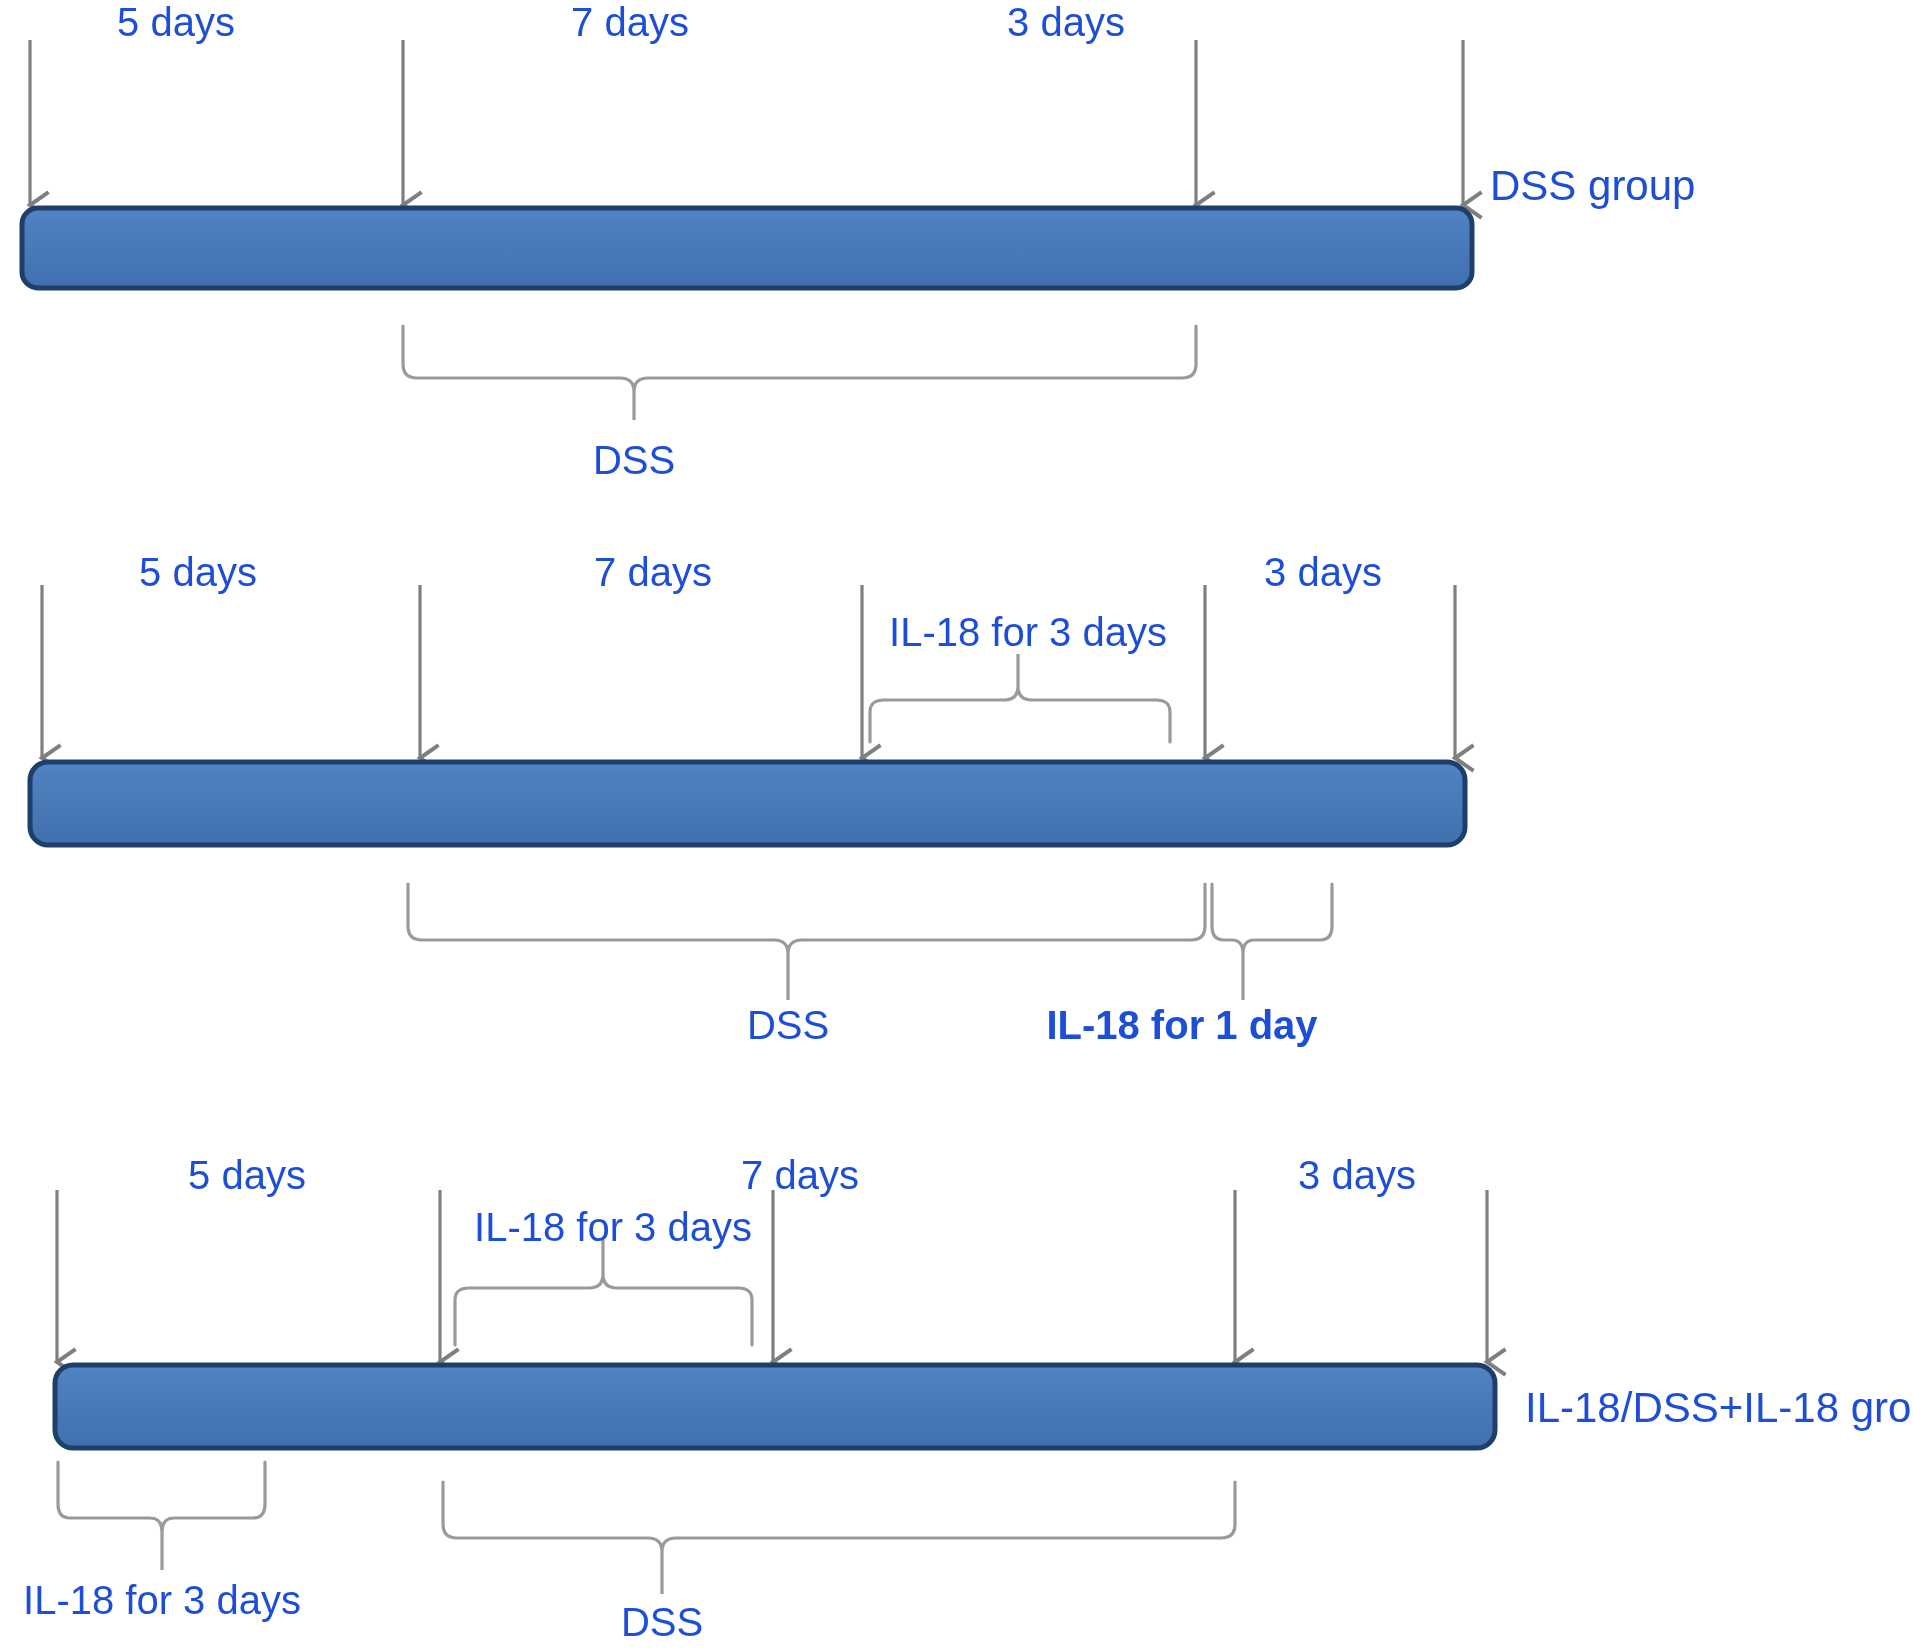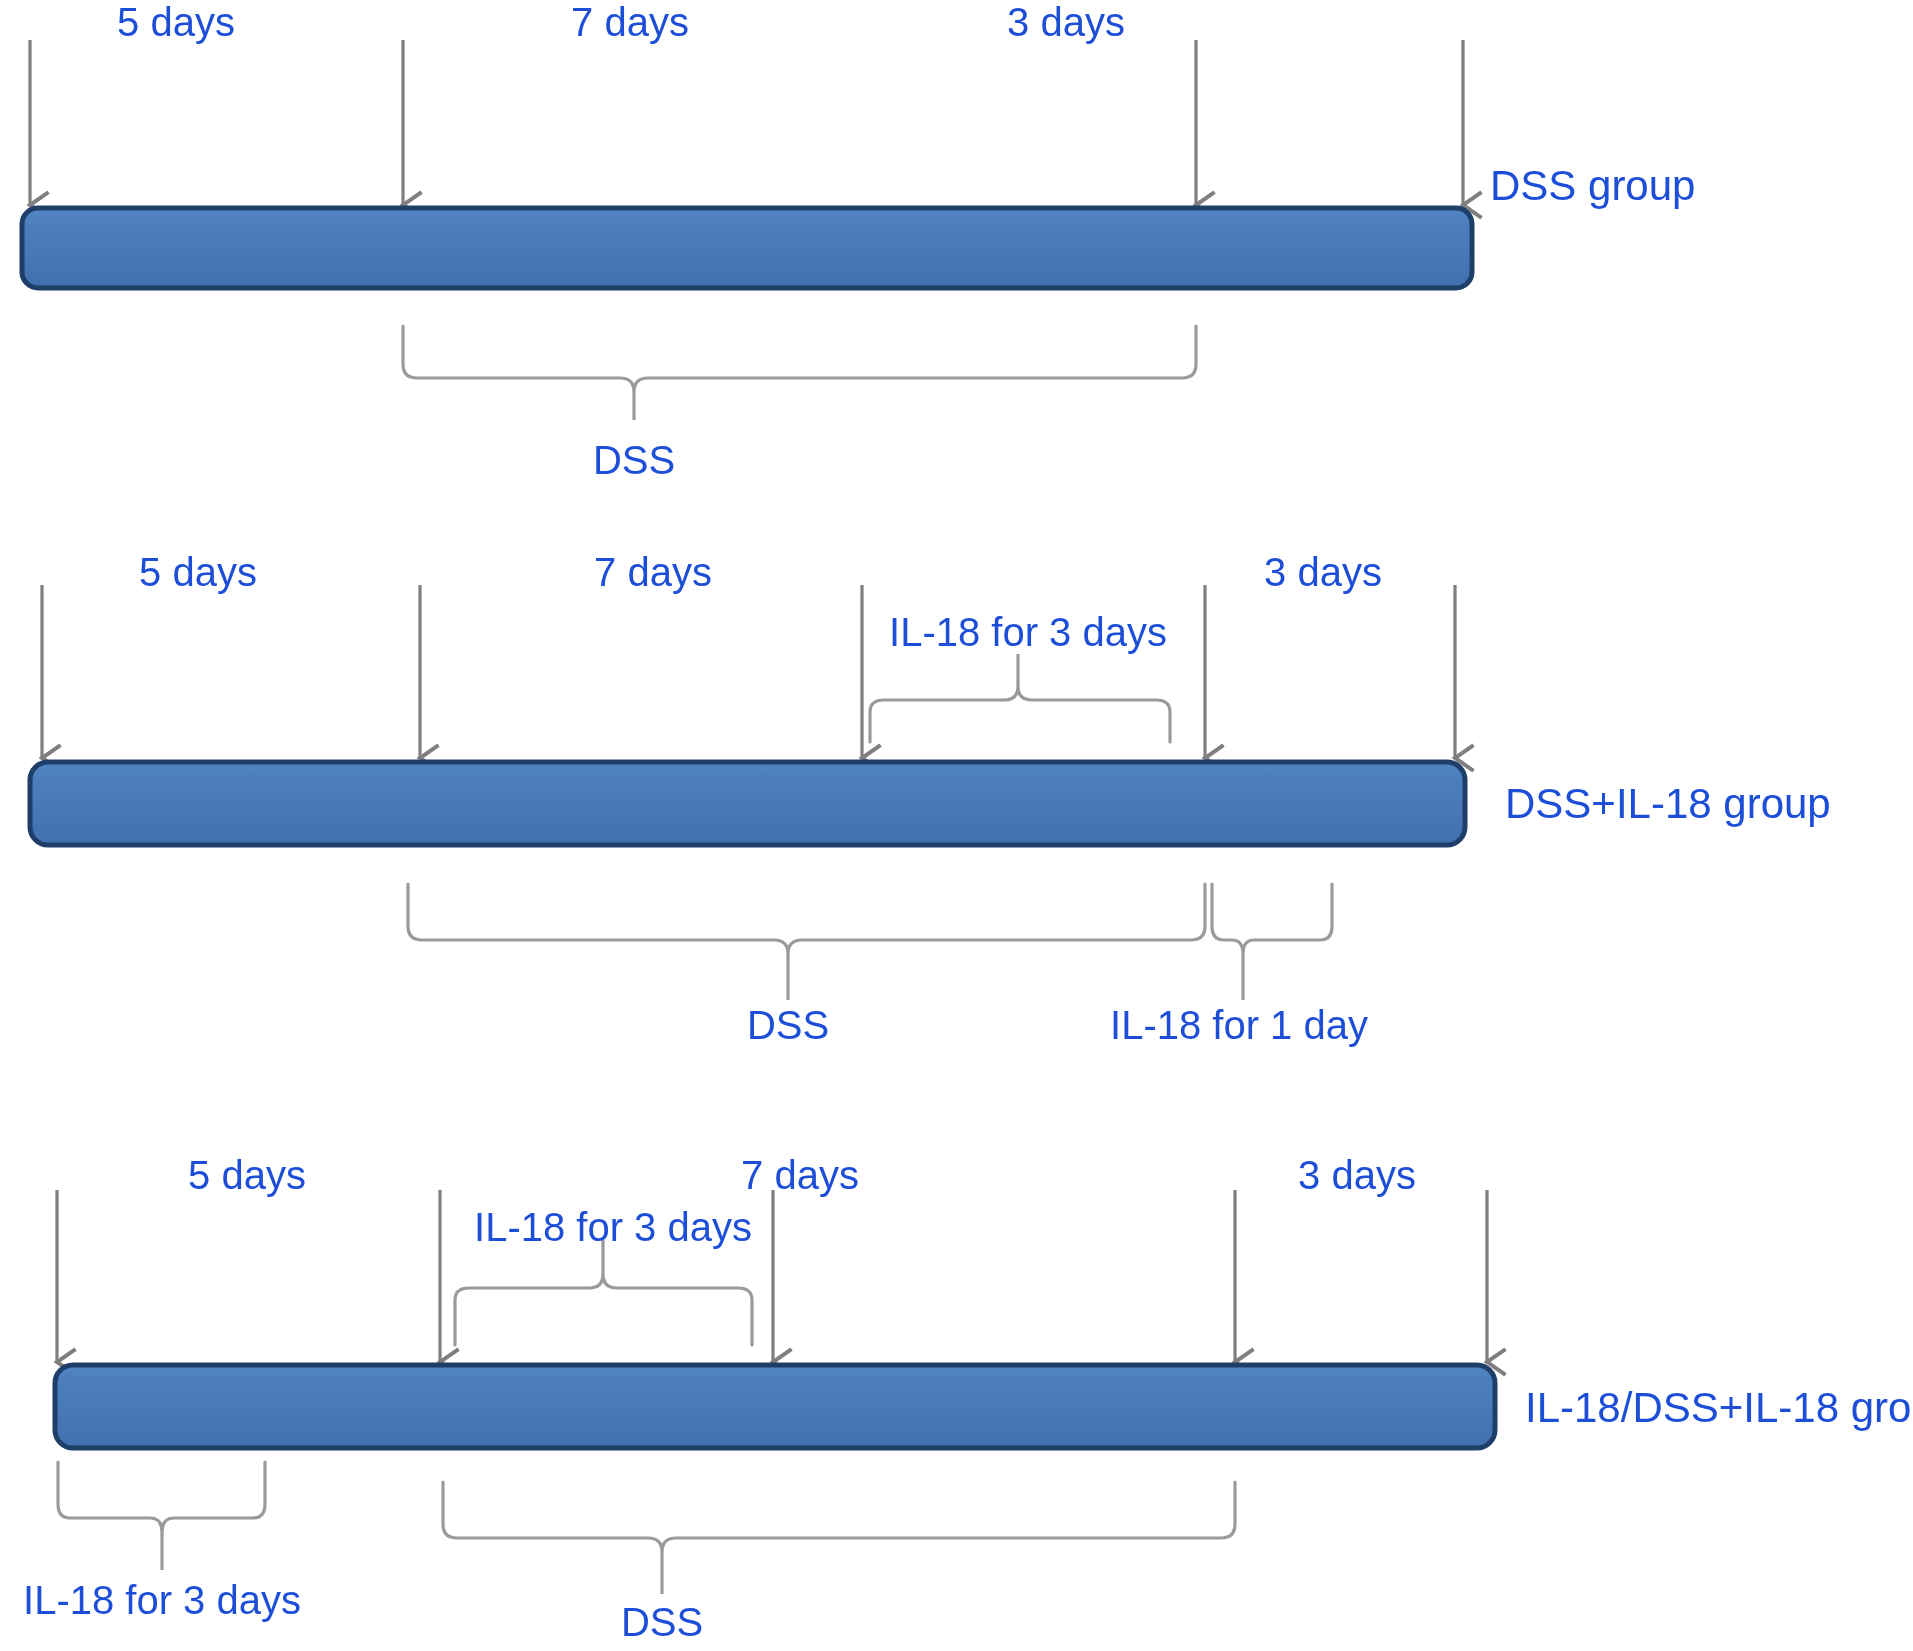--- a/index.html
+++ b/index.html
@@ -123,23 +123,22 @@
   <div class="lbl center" style="left:176px; top:2px;">5 days</div>
   <div class="lbl center" style="left:630px; top:2px;">7 days</div>
   <div class="lbl center" style="left:1066px; top:2px;">3 days</div>
   <div class="lbl group-name" style="left:1490px; top:165px;">DSS group</div>
   <div class="lbl center" style="left:634px; top:440px;">DSS</div>
 
   <div class="lbl center" style="left:198px; top:552px;">5 days</div>
   <div class="lbl center" style="left:653px; top:552px;">7 days</div>
   <div class="lbl center" style="left:1323px; top:552px;">3 days</div>
   <div class="lbl center" style="left:1028px; top:612px;">IL-18 for 3 days</div>
-  <div class="lbl group-name" style="left:1505px; top:783px;">DSS+IL-18 group</div>
   <div class="lbl center" style="left:788px; top:1005px;">DSS</div>
-  <div class="lbl center" style="left:1239px; top:1005px;">IL-18 for 1 day</div>
+  <div class="lbl center" style="left:1182px; top:1005px;font-weight:bold;">IL-18 for 1 day</div>
 
   <div class="lbl center" style="left:247px; top:1155px;">5 days</div>
   <div class="lbl center" style="left:800px; top:1155px;">7 days</div>
   <div class="lbl center" style="left:1357px; top:1155px;">3 days</div>
   <div class="lbl center" style="left:613px; top:1207px;">IL-18 for 3 days</div>
   <div class="lbl group-name" style="left:1525px; top:1387px;">IL-18/DSS+IL-18 group</div>
   <div class="lbl center" style="left:162px; top:1580px;">IL-18 for 3 days</div>
   <div class="lbl center" style="left:662px; top:1602px;">DSS</div>
 
 </div>

